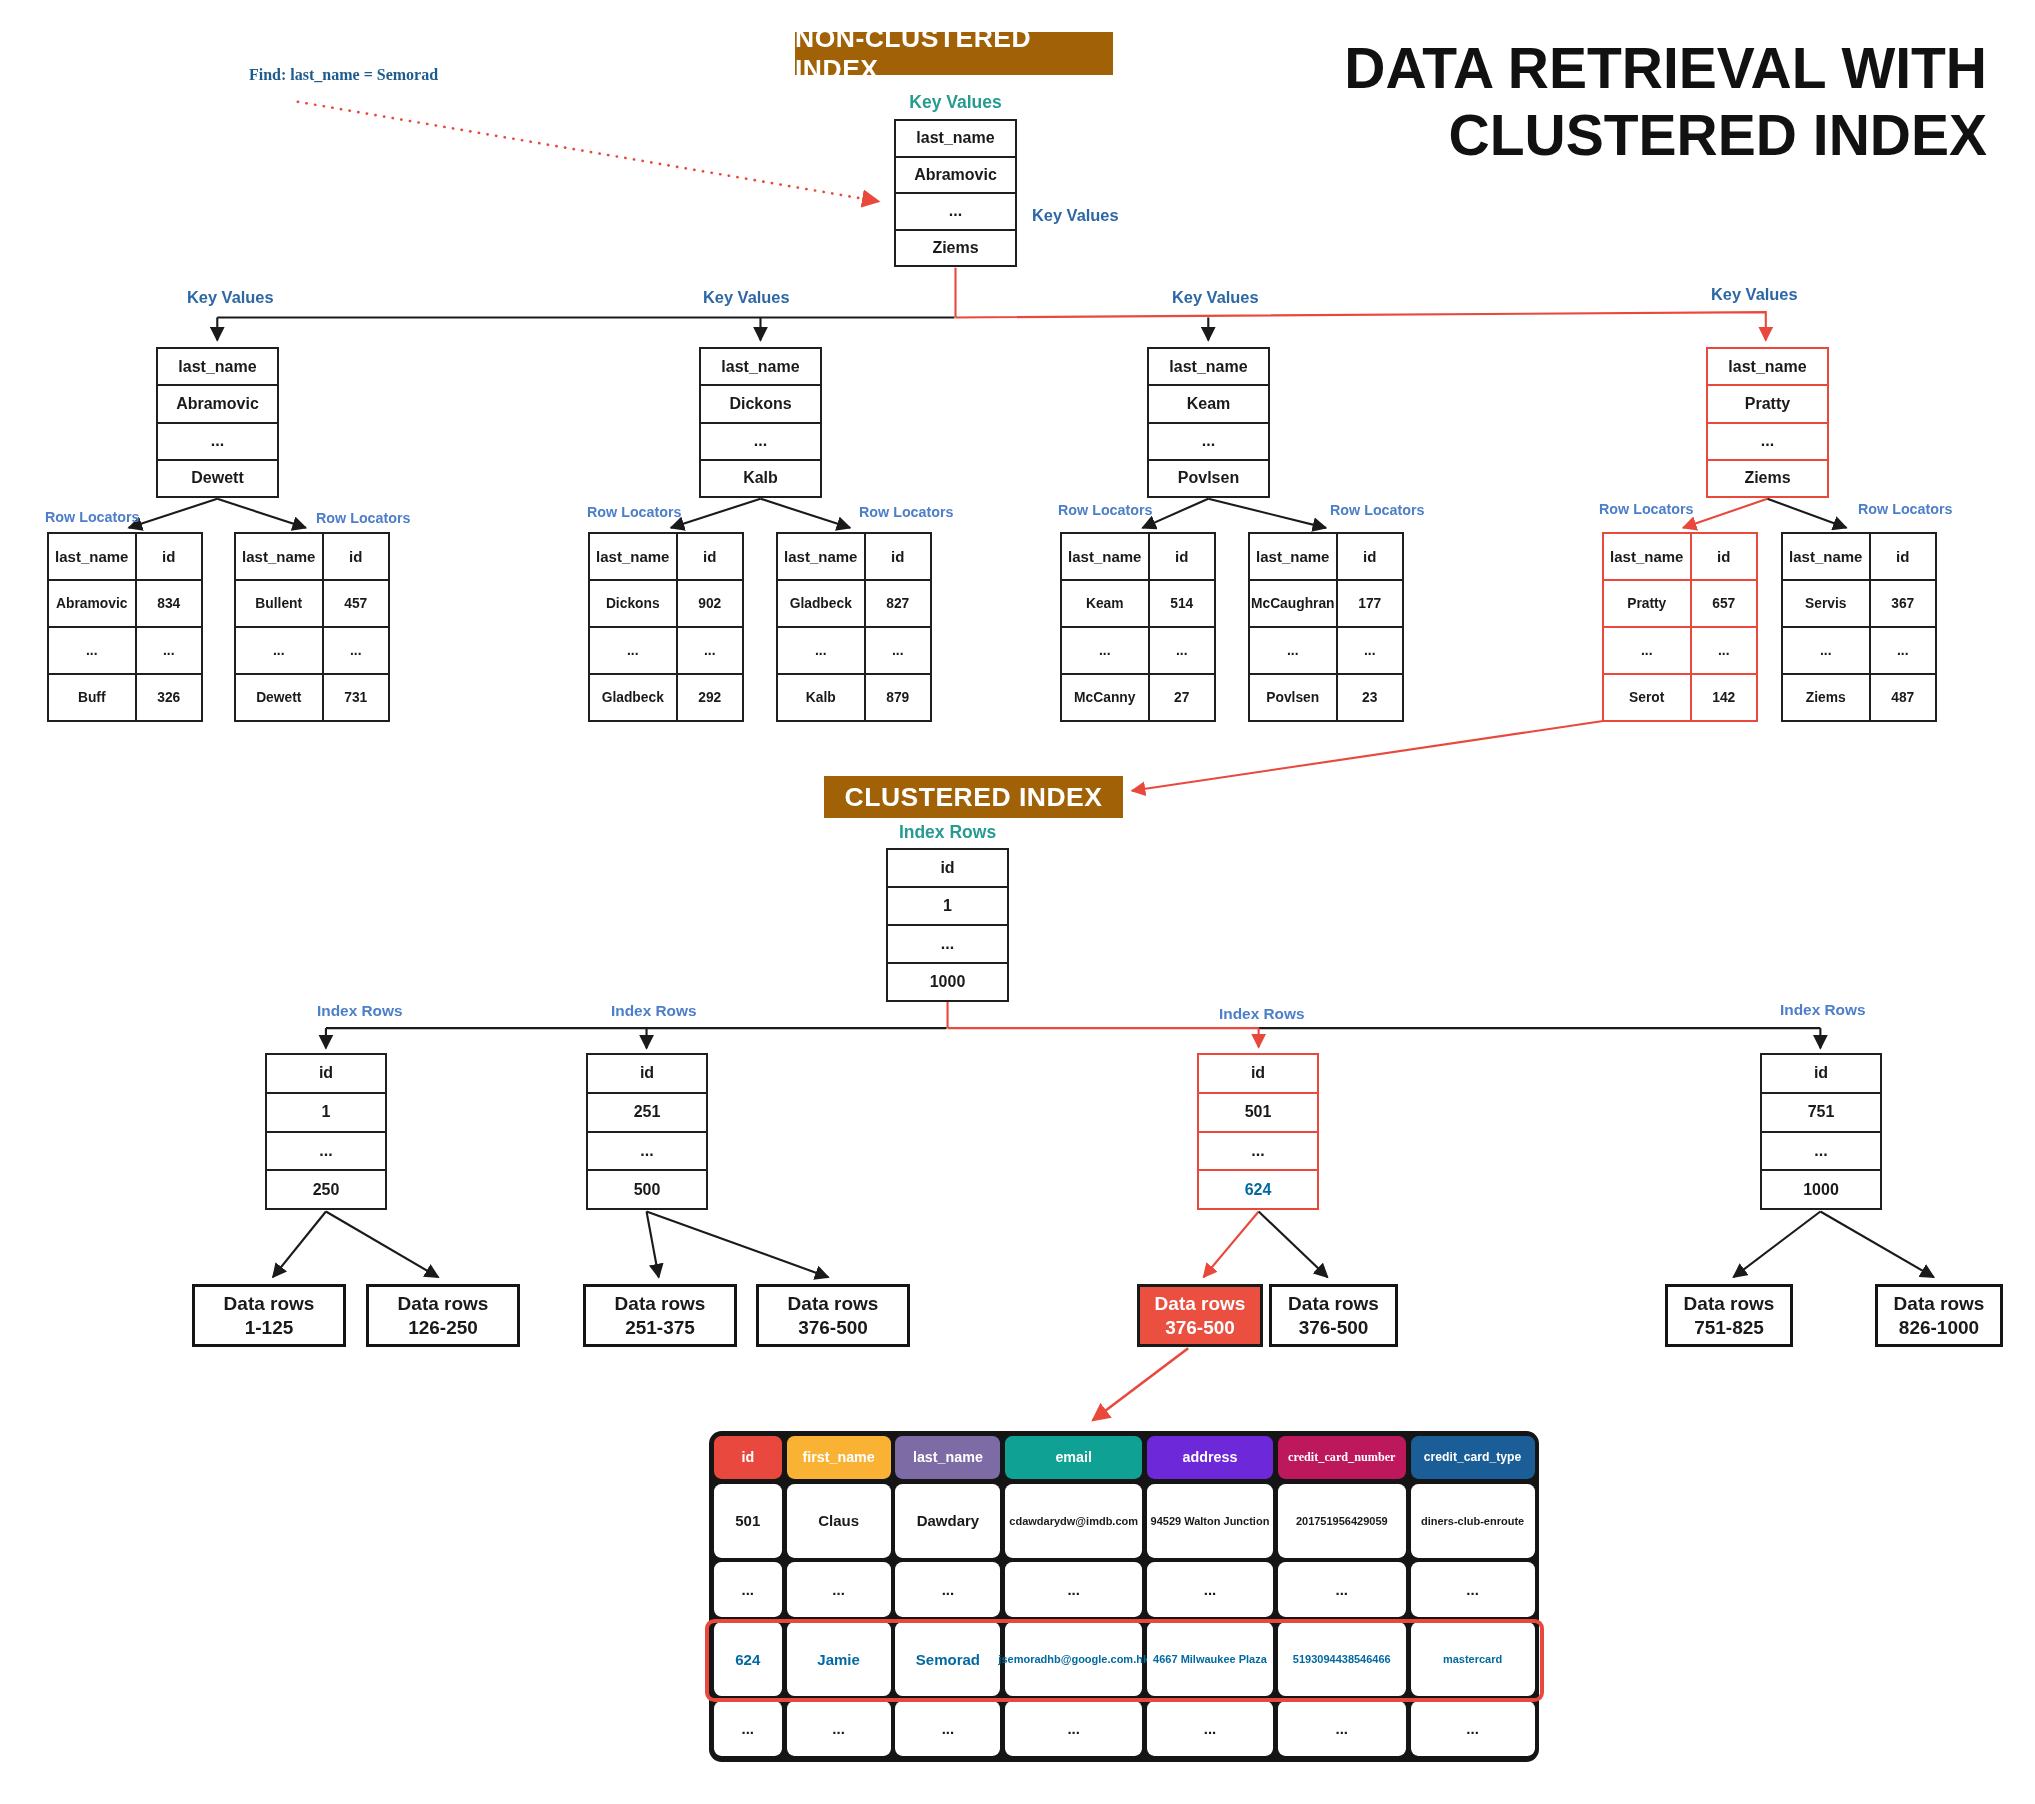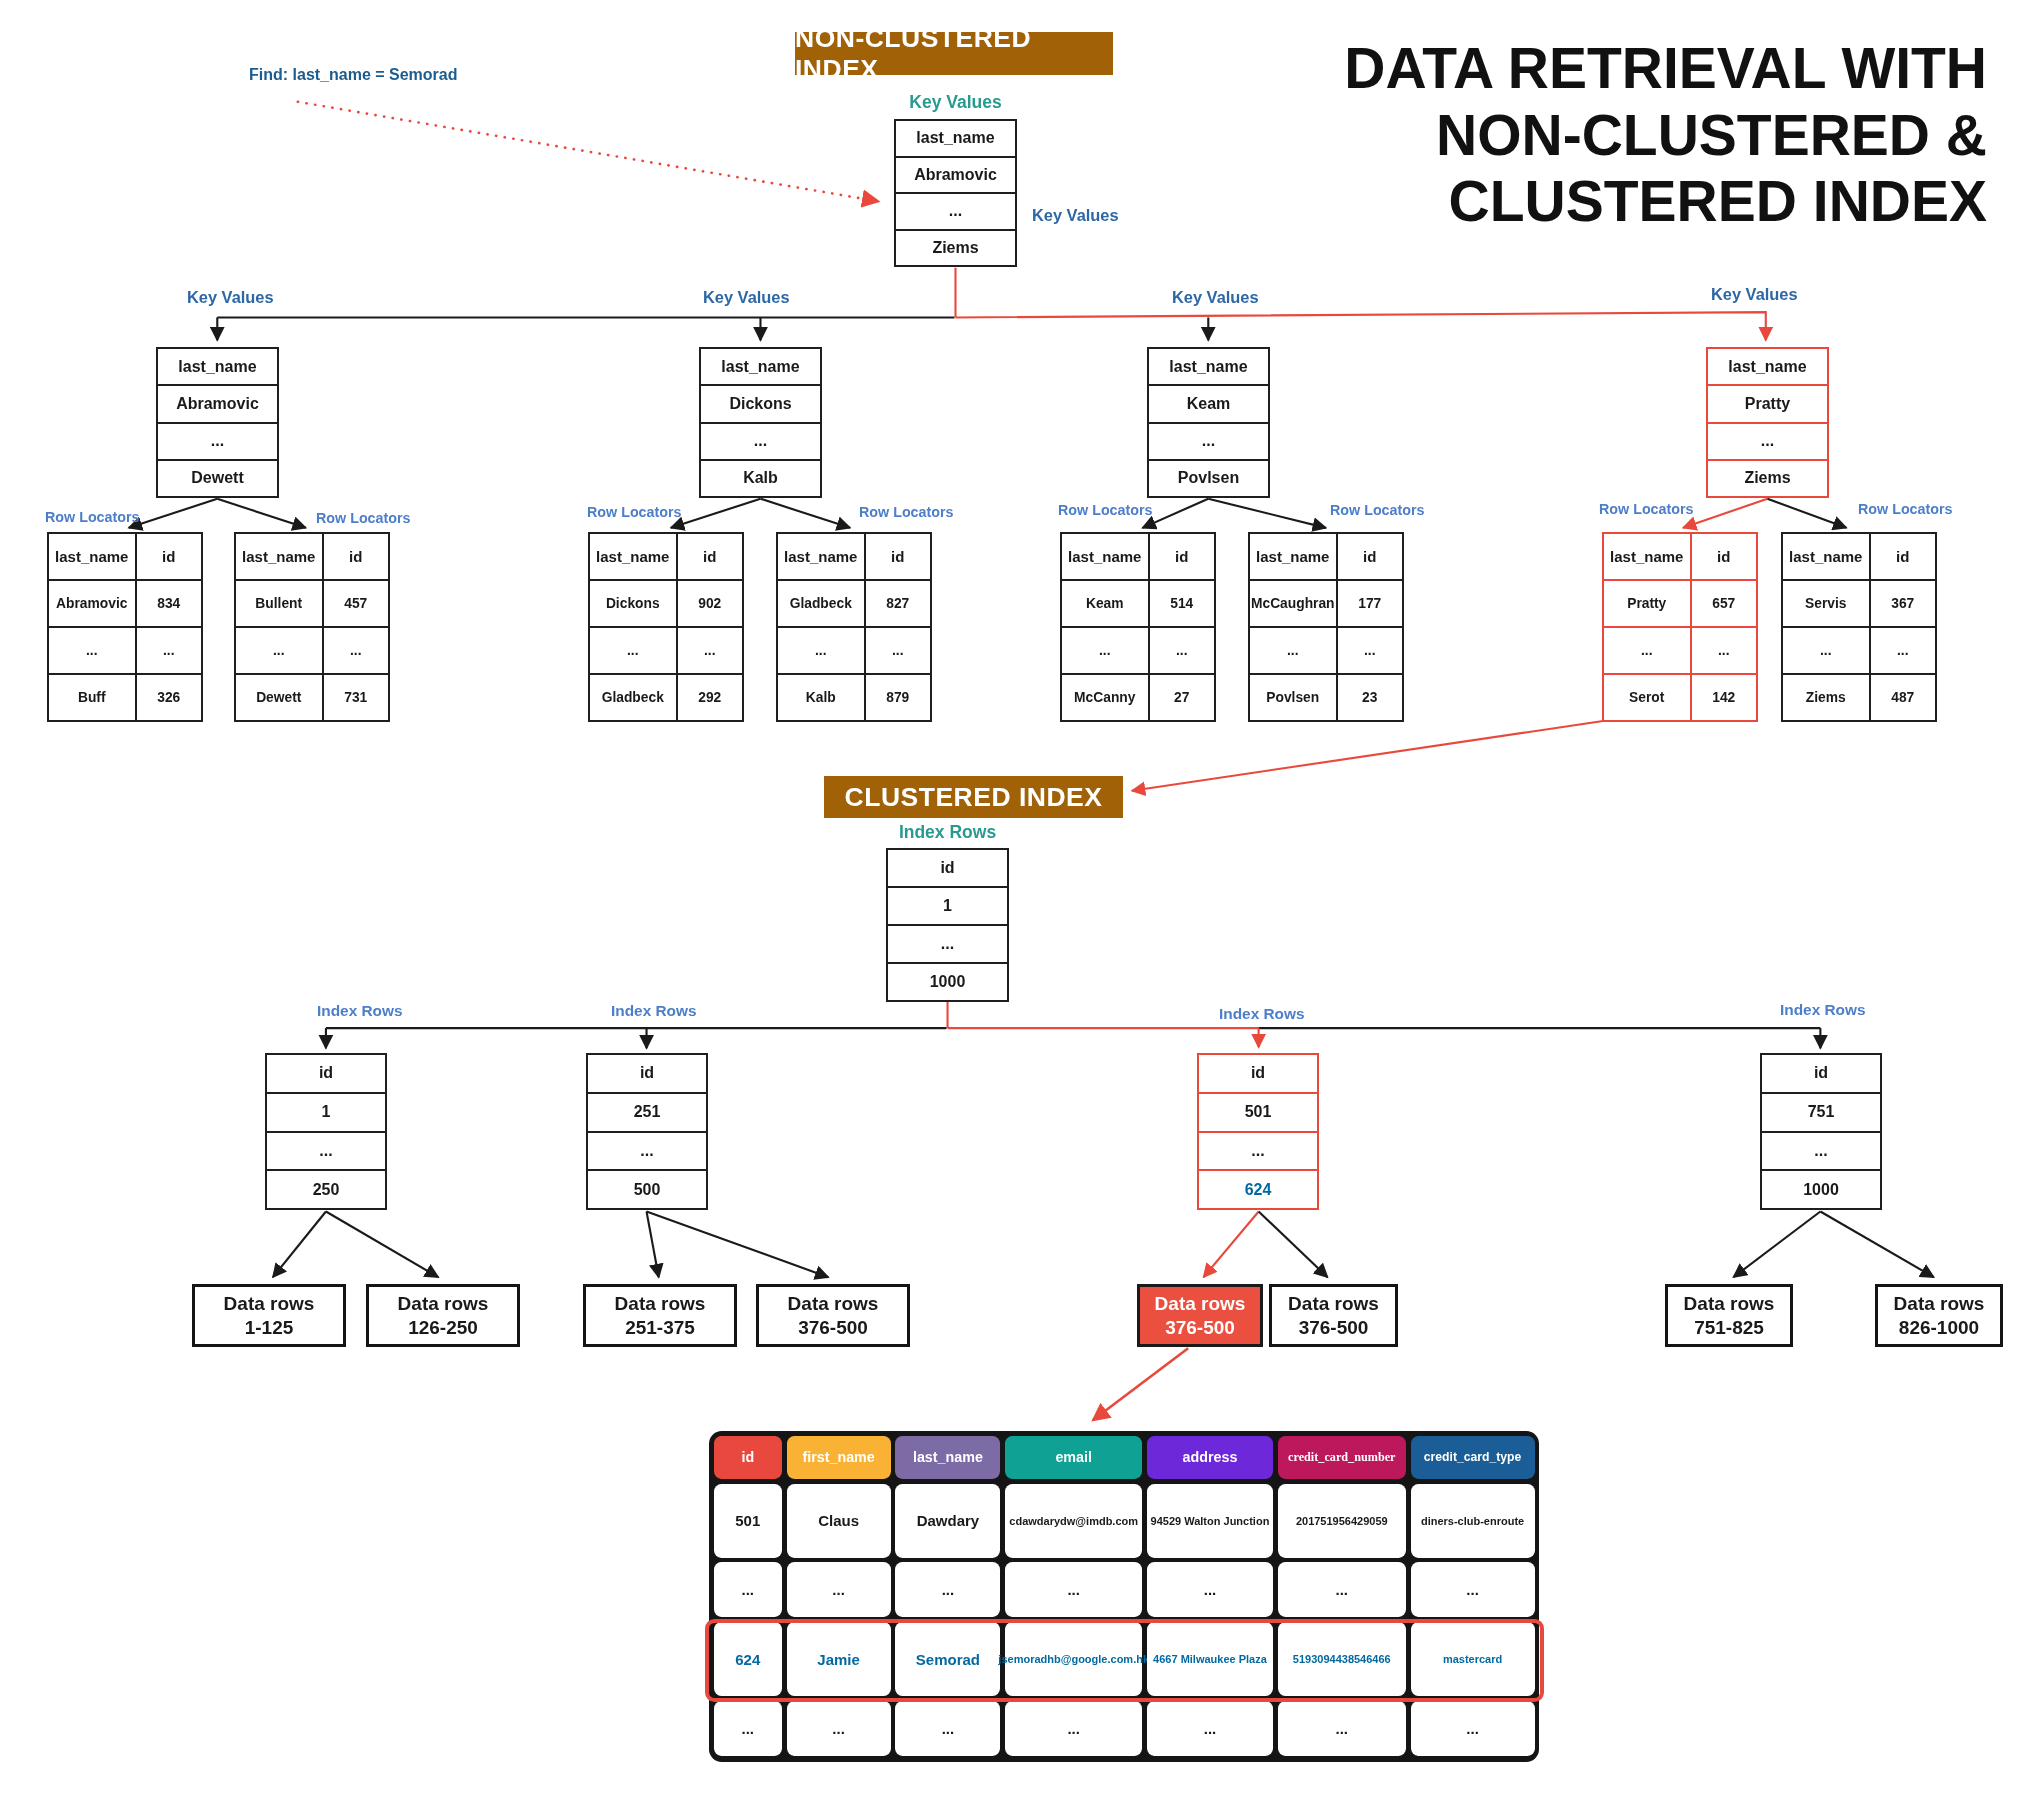--- a/index.html
+++ b/index.html
@@ -13,21 +13,21 @@
 
   
   .title{text-align:right;font-weight:900;font-size:57px;line-height:1.17;letter-spacing:0px;color:#111;}
 
   
   .lbl{font-weight:700;white-space:nowrap;}
   .lbl-teal{color:#279b8f;font-size:17.5px;text-align:center;}
   .lbl-kv{color:#2e68a4;font-size:16.4px;}
   .lbl-rl{color:#4d7ec9;font-size:14.3px;}
   .lbl-ir{color:#4d7ec9;font-size:15.4px;}
-  .lbl-find{color:#1d5c8e;font-size:16px;font-weight:700;}
+  .lbl-find{color:#1d5c8e;font-size:16px;font-weight:700;font-family:Liberation Serif, serif;}
 
   
   .node{background:#fff;border:2.7px solid #1f1f1f;display:flex;flex-direction:column;}
   .ncell{flex:1;display:flex;align-items:center;justify-content:center;
          border-top:2.1px solid #1f1f1f;font-size:16px;font-weight:600;}
   .ncell:first-child{border-top:none;font-weight:700;}
   .node.red{border-color:#e8493c;}
   .node.red .ncell{border-top-color:#e8493c;}
 
   
@@ -113,21 +113,20 @@
     <path d="M3435,2286 L3271,2410" stroke="#1a1a1a" stroke-width="4" fill="none" marker-end="url(#ab)"></path>
     <path d="M3435,2286 L3649,2410" stroke="#1a1a1a" stroke-width="4" fill="none" marker-end="url(#ab)"></path>
 
     <path d="M2242,2544 L2062,2680" stroke="#e8493c" stroke-width="5" fill="none" marker-end="url(#ar)"></path>
   </svg>
 
   <div class="abs banner" style="left:795px;top:32px;width:318px;height:43px">NON-CLUSTERED INDEX</div>
 
   <div class="abs title" style="left:1299px;top:35px;width:688px">
     <div>DATA RETRIEVAL WITH</div>
-    <div>NON-CLUSTERED &amp;</div>
     <div>CLUSTERED INDEX</div>
   </div>
 
   <div class="abs lbl lbl-find" style="left:249px;top:66px">Find: last_name = Semorad</div>
 
   <div class="abs lbl lbl-teal" style="left:894px;top:92px;width:123px">Key Values</div>
   <div class="abs node" style="left:894px;top:119px;width:123px;height:148px">
     <div class="ncell">last_name</div>
     <div class="ncell">Abramovic</div>
     <div class="ncell">...</div>

